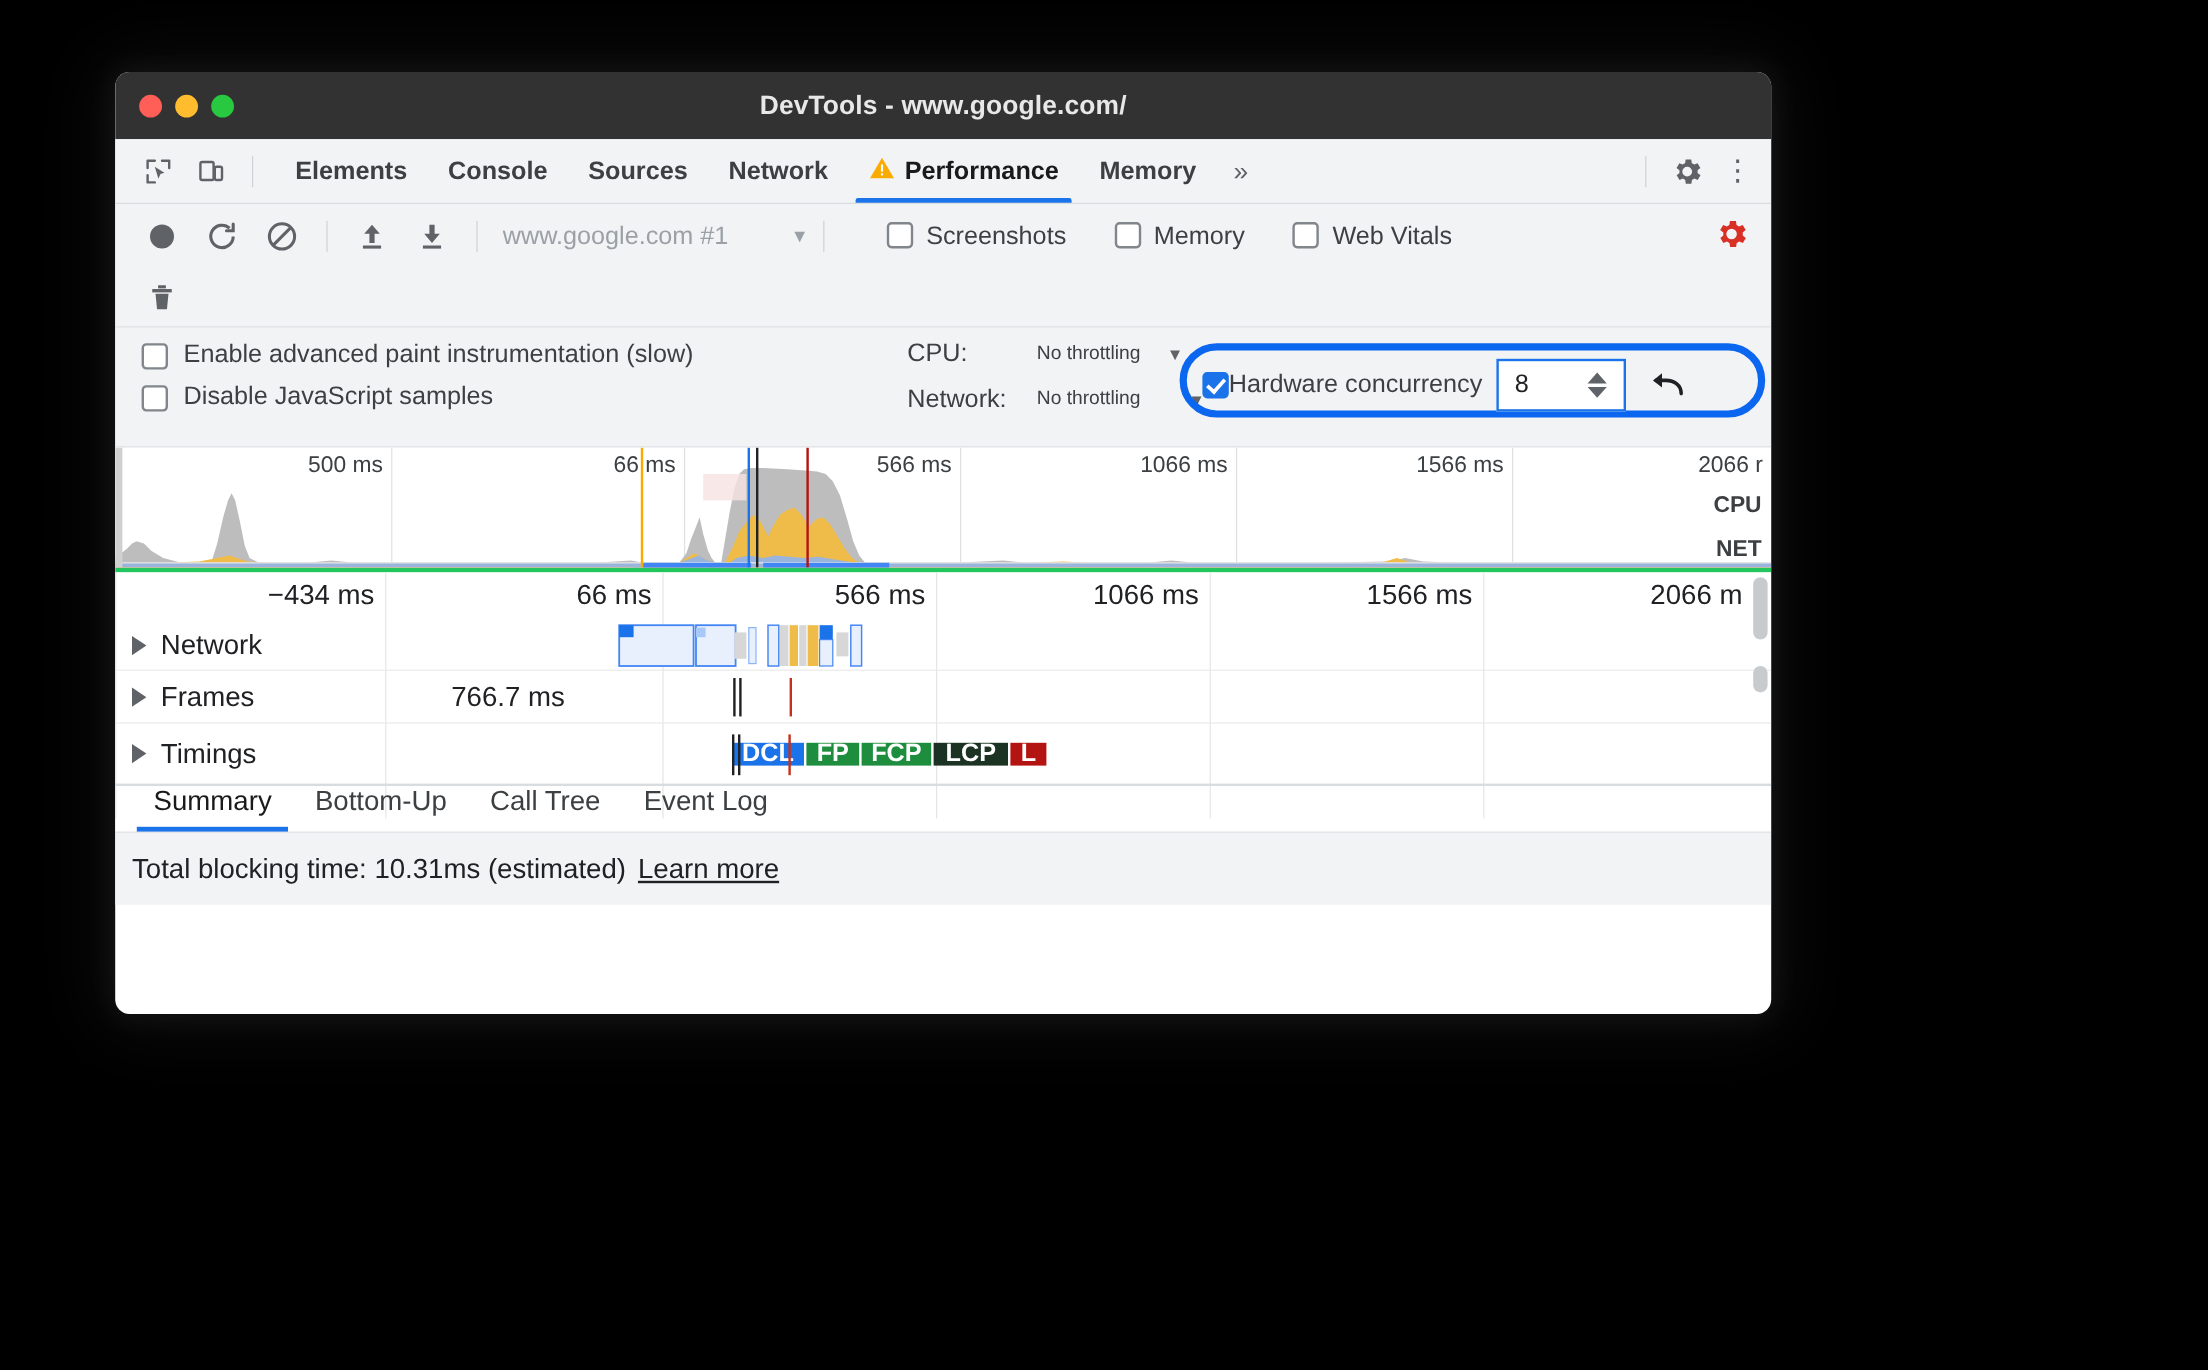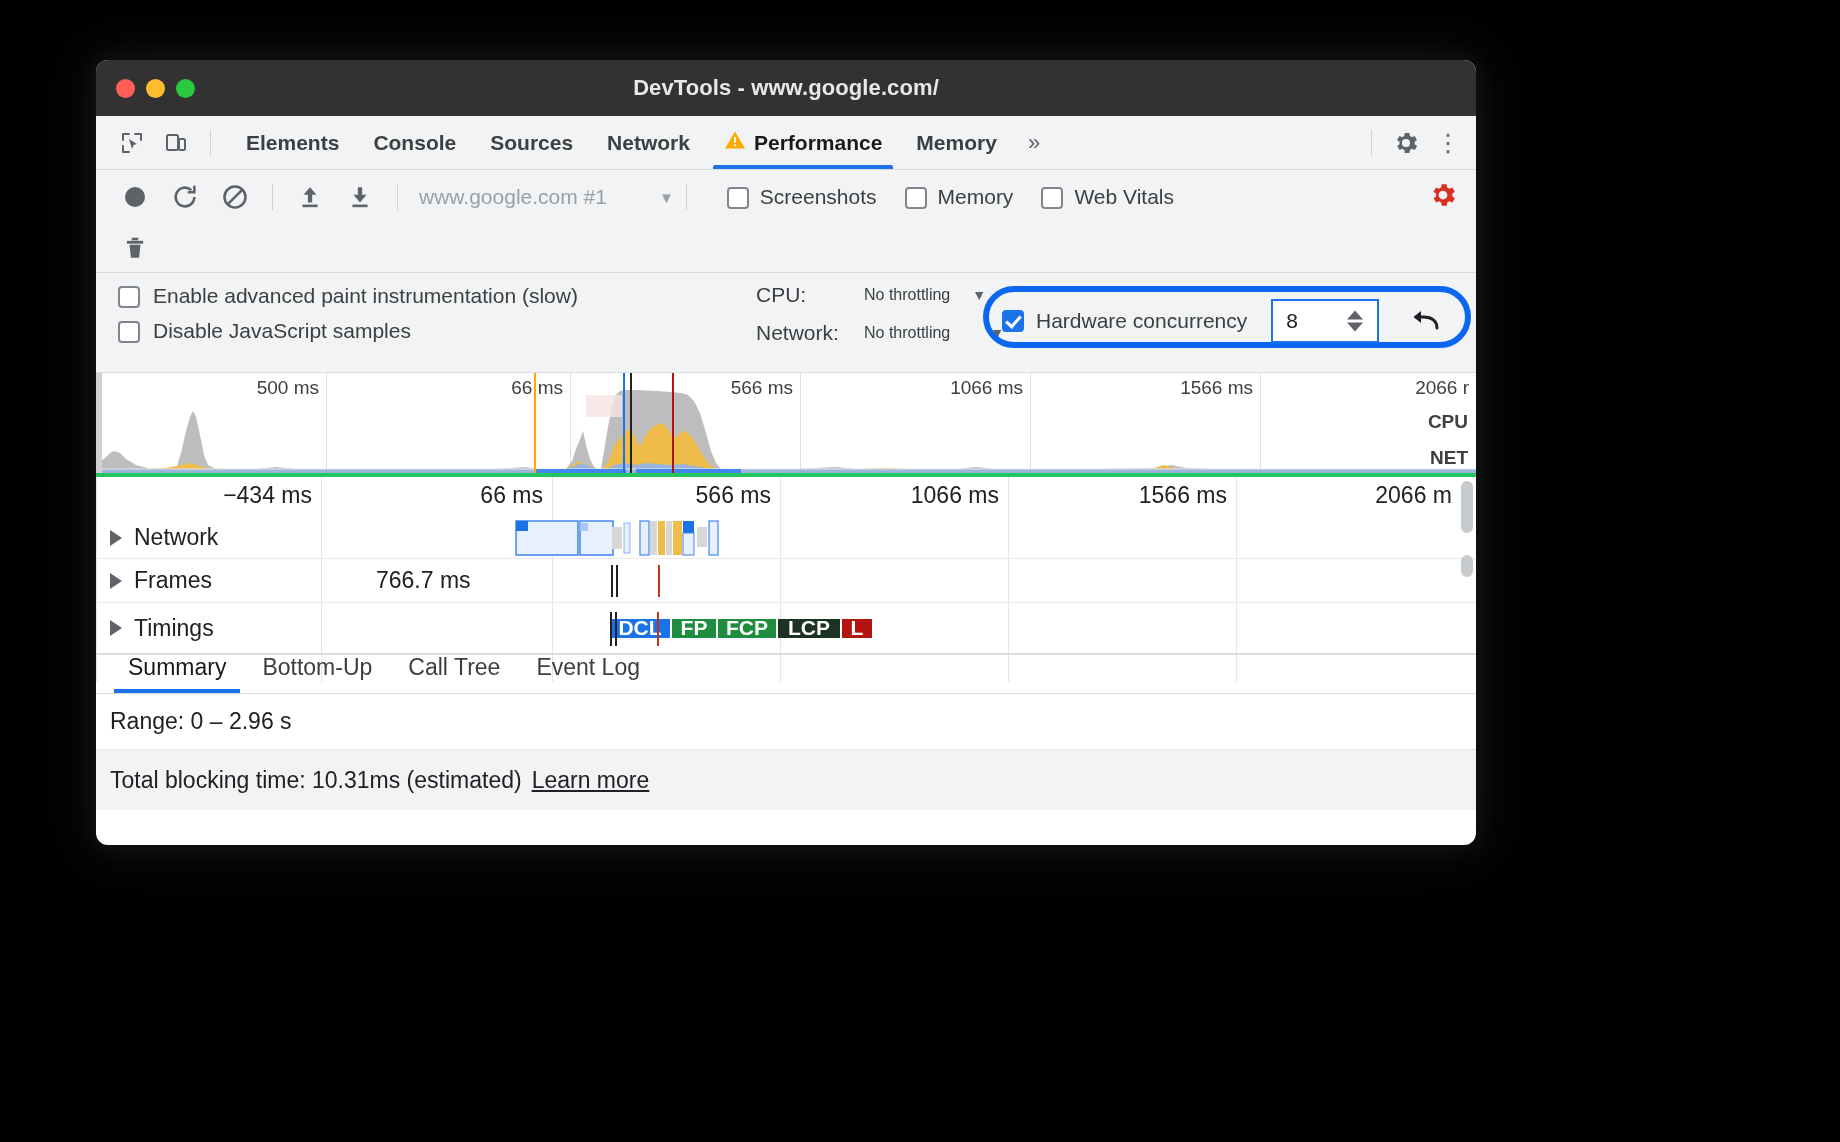--- a/index.html
+++ b/index.html
@@ -77,21 +77,21 @@
   }
   .rectoolrow.second { height: 48px; }
   .tbtn {
     width: 50px; height: 42px; display: flex; align-items: center;
     justify-content: center; cursor: pointer; color: #5f6368;
   }
   .rec-label {
     font-size: 21px; color: #9aa0a6; margin-left: 9px; white-space: nowrap;
   }
   .caret { color: #9aa0a6; font-size: 15px; margin-left: 52px; cursor: pointer;}
-  .cbitem { display: flex; align-items: flex-end; gap: 11px; margin-left: 28px; cursor: pointer; }
+  .cbitem { display: flex; align-items: flex-start; gap: 11px; margin-left: 40px; cursor: pointer; }
   .cbox {
     width: 22px; height: 22px; border: 2px solid #80868b;
     border-radius: 4px; background: #fff; flex: none;
     display: flex; align-items: center; justify-content: center;
   }
   .cbox.checked { background: #1a73e8; border-color: #1a73e8; }
   .cbox.checked::after {
     content: ""; width: 6px; height: 12px; border: solid #fff;
     border-width: 0 3px 3px 0; transform: rotate(42deg) translate(-1px,-1px);
   }
@@ -113,21 +113,21 @@
   .thr-val { font-size: 16px; color: #3c4043; }
   .thr-caret { font-size: 14px; color: #5f6368; margin-left: 22px; }
 
   
   .hilite {
     position: absolute; left: 887px; top: 13px; width: 488px; height: 62px;
     border: 6px solid #0b66f0; border-radius: 31px;
   }
   .hc-inner {
     position: absolute; left: 906px; top: 26px;
-    display: flex; align-items: center; gap: 12px;
+    display: flex; align-items: center; gap: 0;
   }
   .hc-label { font-size: 21px; color: #3c4043; }
   .numbox {
     width: 108px; height: 44px; border: 2px solid #1a73e8; background: #fff;
     display: flex; align-items: center; padding-left: 13px; margin-left: 12px;
     position: relative;
   }
   .numval { font-size: 21px; color: #202124; }
   .spin {
     position: absolute; right: 14px; top: 50%; transform: translateY(-50%);
@@ -546,23 +546,20 @@
       <span>Bottom-Up</span>
     </div>
     <div class="btab">
       <span>Call Tree</span>
     </div>
     <div class="btab">
       <span>Event Log</span>
     </div>
   </div>
 
-  <div class="range-row">
-    <span>Range: 0 – 2.96 s</span>
-  </div>
 
   <div class="tbt-row">
     <span>Total blocking time: 10.31ms (estimated)</span>
     <span class="learn">Learn more</span>
   </div>
 
 </div>
 </div>
 
 </body></html>

